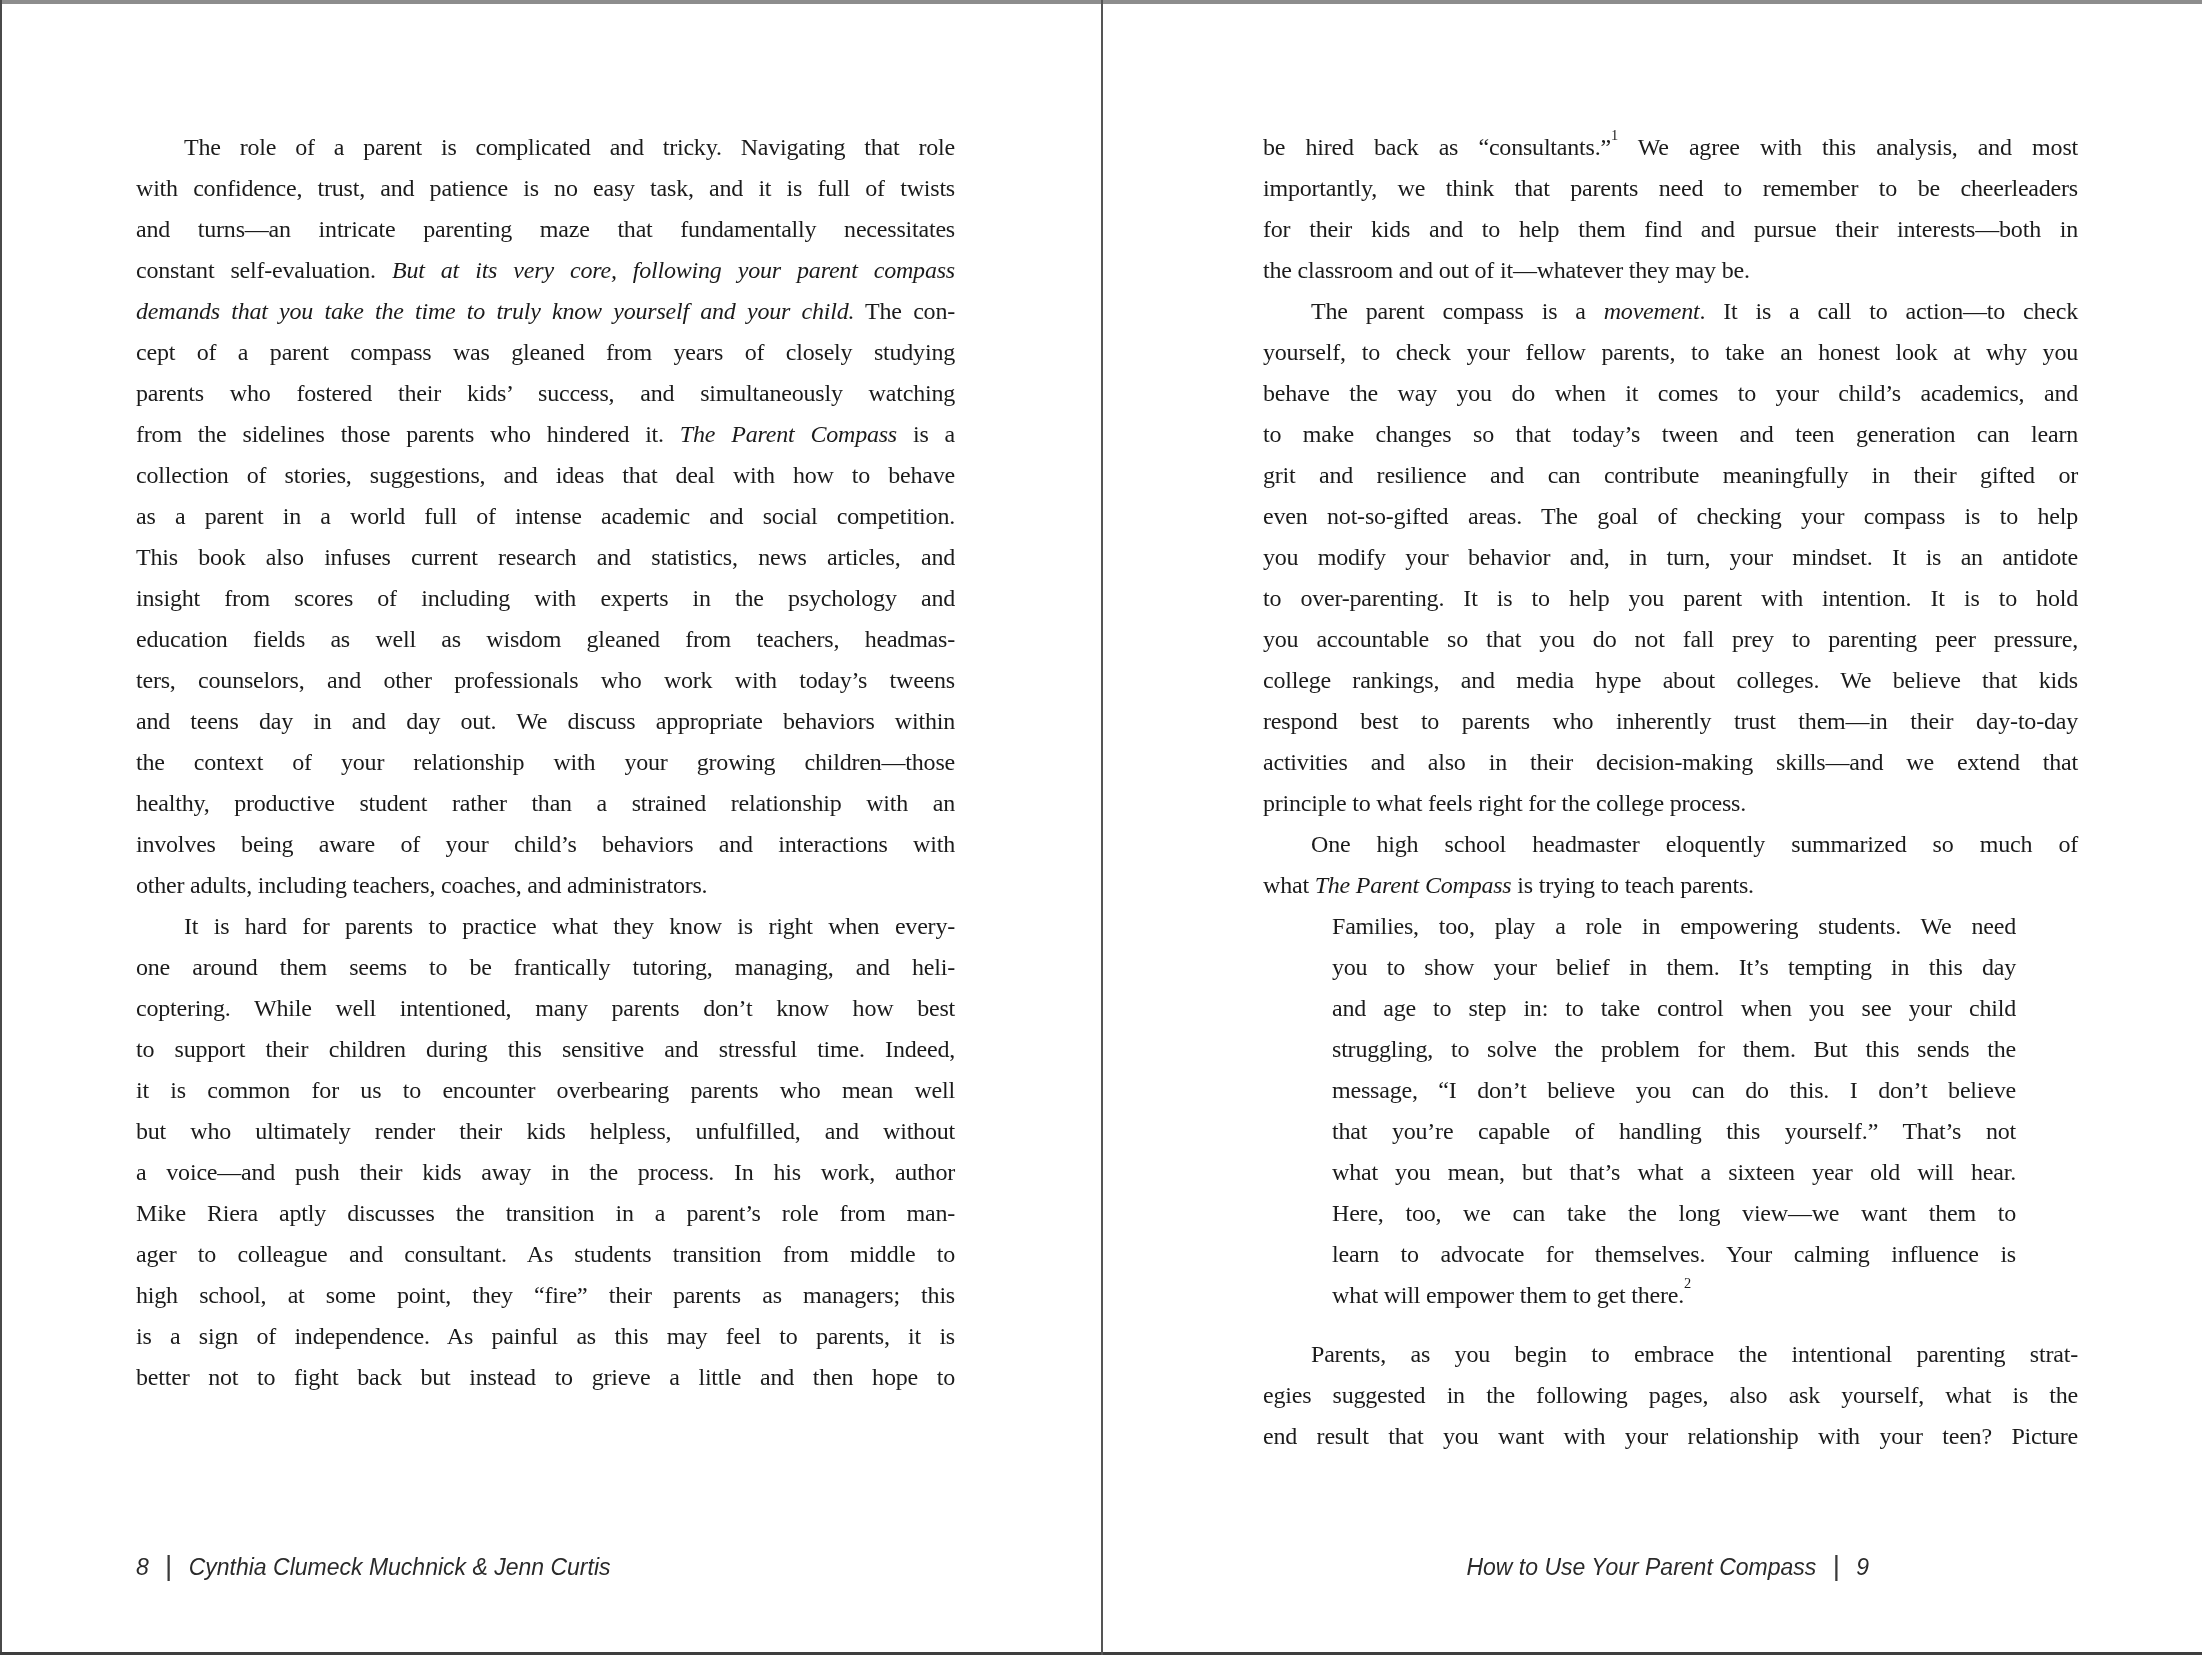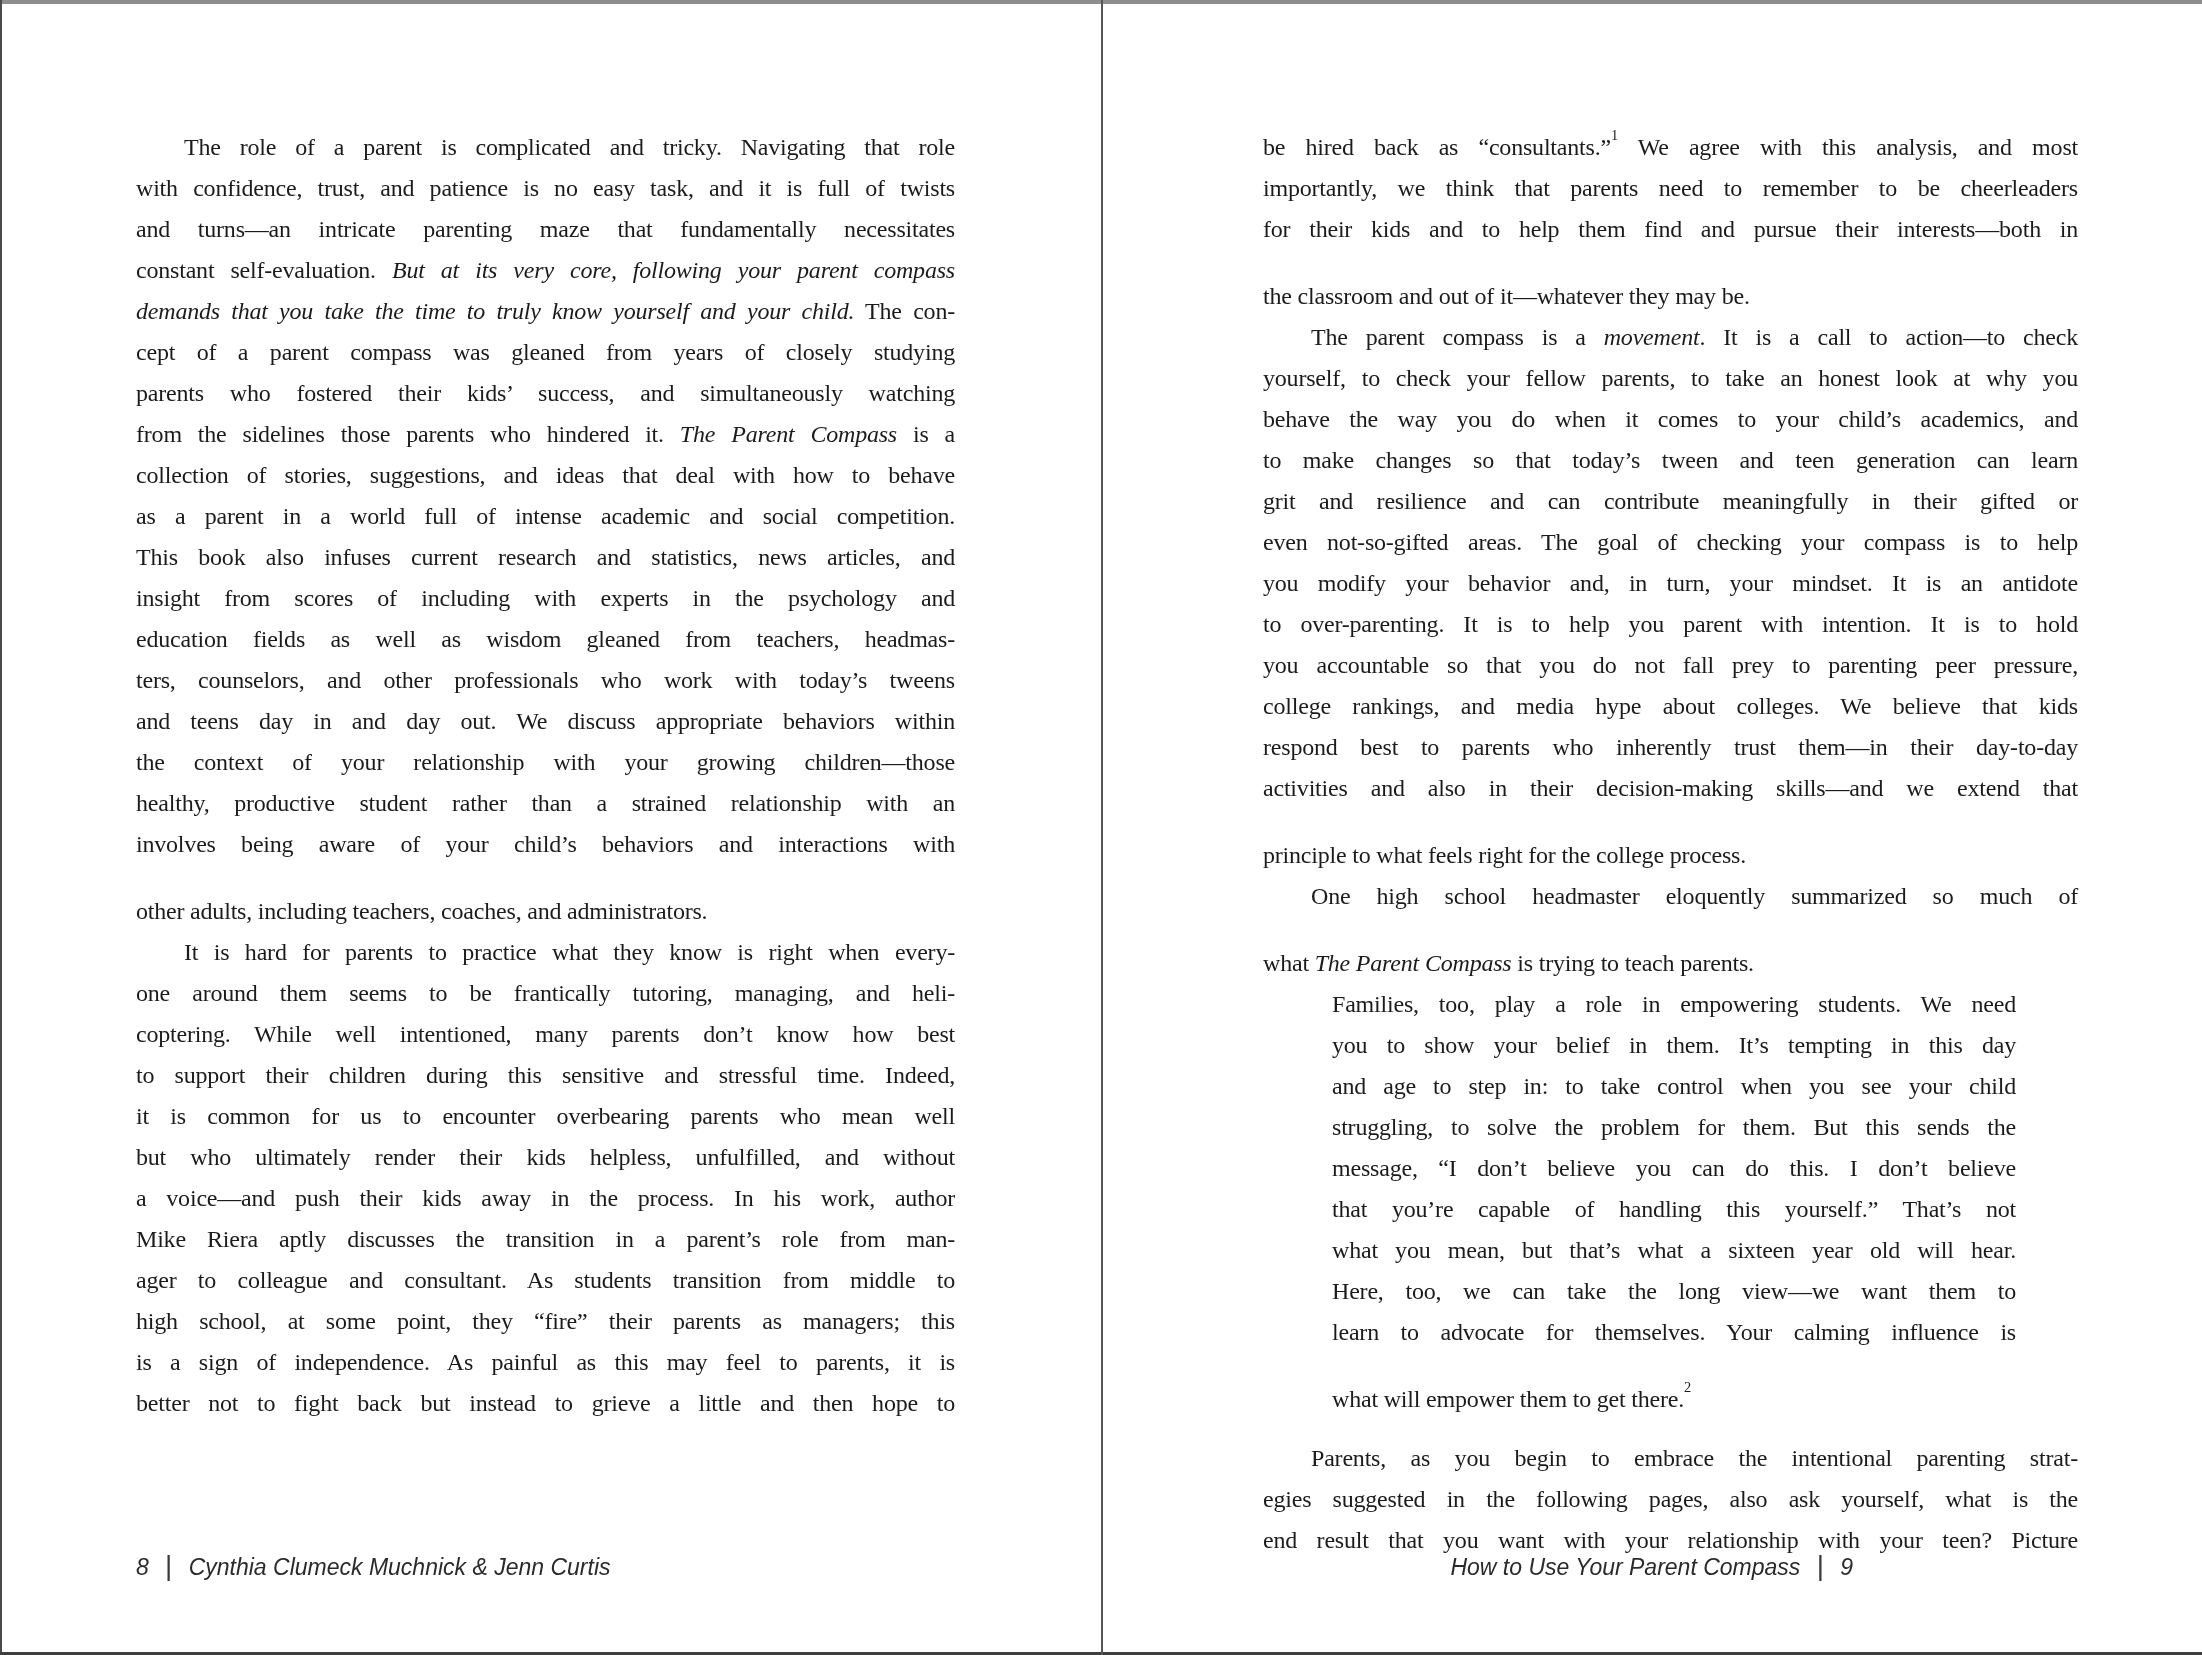--- a/index.html
+++ b/index.html
@@ -27,35 +27,35 @@
   .page.right .page-body{left:162px;width:815px;}
 
   .line{
     display:block;
     font-size:24px;line-height:41px;
     letter-spacing:-0.2px;
     white-space:nowrap;
     text-align:justify;text-align-last:justify;text-justify:inter-word;
   }
   .line.indent{text-indent:48px;}
-  .line.last{text-align:left;text-align-last:left;margin-top:26px;}
+  .line.last{text-align:left;text-align-last:left;}
   .quote .line{padding-left:69px;padding-right:62px;}
   .gap-before{margin-top:18px;}
 
   .line i{font-style:italic;}
   .line sup{font-size:0.6em;position:relative;top:-0.45em;line-height:0;}
 
   .footer{
     position:absolute;top:1552px;
     display:flex;align-items:center;gap:16.3px;
     font-family:"Liberation Sans", sans-serif;font-style:italic;
     font-size:23px;line-height:31px;color:var(--footer-ink);
   }
   .footer.left{left:136px;}
-  .footer.right{right:134px;}
+  .footer.right{right:118px;}
   .fsep{
     font-style:normal;font-weight:300;font-size:28px;color:#3a3a3a;
     position:relative;top:-1.7px;
   }
 </style>
 </head>
 <body>
 
 <div class="frame-top"></div>
 <div class="frame-left"></div>

